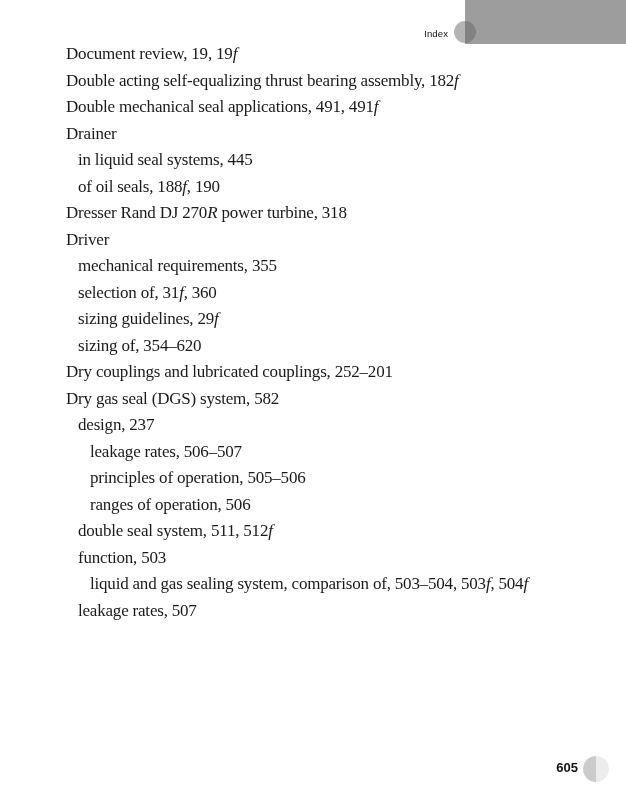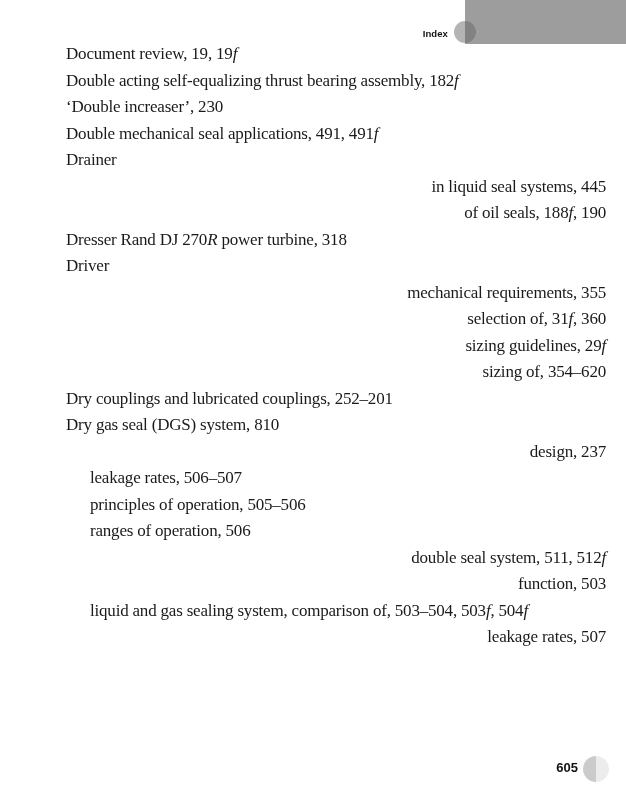--- a/index.html
+++ b/index.html
@@ -19,21 +19,21 @@
   .header-bar {
     position: absolute;
     left: 465px; top: 0;
     width: 161px; height: 44px;
     background: var(--header-block, #9d9d9d);
   }
   .header-label {
     position: absolute;
     top: 28px; right: 178px;
     font-family: "Liberation Sans", sans-serif;
-    font-weight: bold;
+    font-weight: normal;
     font-size: 9.5px;
     color: #111111;
     letter-spacing: 0.1px;
   }
   .header-circle {
     position: absolute;
     left: 454px; top: 21px;
     width: 22px; height: 22px;
     border-radius: 50%;
     background: linear-gradient(90deg,
@@ -47,21 +47,21 @@
     width: 540px;
     color: var(--text, #1a1a1a);
   }
   .entry {
     font-size: 17px;
     line-height: 26.5px;
     letter-spacing: -0.2px;
     white-space: pre;
   }
   .entry i { font-style: italic; }
-  .indent-1 { padding-left: 12px; text-align: right; }
+  .indent-1 { padding-left: 12px; }
   .indent-2 { padding-left: 24px; }
   
   .page-number {
     position: absolute;
     top: 760px; right: 48px;
     font-family: "Liberation Sans", sans-serif;
     font-weight: bold;
     font-size: 13px;
     color: #111111;
   }
@@ -80,33 +80,32 @@
 
 <div class="page">
 
   <div class="header-bar"></div>
   <span class="header-label">Index</span>
   <div class="header-circle"></div>
 
   <main class="index-list">
       <div class="entry indent-0">Document review, 19, 19<i>f</i></div>
       <div class="entry indent-0">Double acting self-equalizing thrust bearing assembly, 182<i>f</i></div>
-      <div class="entry indent-0">‘Double increaser’, 230</div>
       <div class="entry indent-0">Double mechanical seal applications, 491, 491<i>f</i></div>
       <div class="entry indent-0">Drainer</div>
       <div class="entry indent-1">in liquid seal systems, 445</div>
       <div class="entry indent-1">of oil seals, 188<i>f</i>, 190</div>
       <div class="entry indent-0">Dresser Rand DJ 270<i>R</i> power turbine, 318</div>
       <div class="entry indent-0">Driver</div>
       <div class="entry indent-1">mechanical requirements, 355</div>
       <div class="entry indent-1">selection of, 31<i>f</i>, 360</div>
       <div class="entry indent-1">sizing guidelines, 29<i>f</i></div>
       <div class="entry indent-1">sizing of, 354–620</div>
       <div class="entry indent-0">Dry couplings and lubricated couplings, 252–201</div>
-      <div class="entry indent-0">Dry gas seal (DGS) system, 810</div>
+      <div class="entry indent-0">Dry gas seal (DGS) system, 582</div>
       <div class="entry indent-1">design, 237</div>
       <div class="entry indent-2">leakage rates, 506–507</div>
       <div class="entry indent-2">principles of operation, 505–506</div>
       <div class="entry indent-2">ranges of operation, 506</div>
       <div class="entry indent-1">double seal system, 511, 512<i>f</i></div>
       <div class="entry indent-1">function, 503</div>
       <div class="entry indent-2">liquid and gas sealing system, comparison of, 503–504, 503<i>f</i>, 504<i>f</i></div>
       <div class="entry indent-1">leakage rates, 507</div>
     </main>
 

